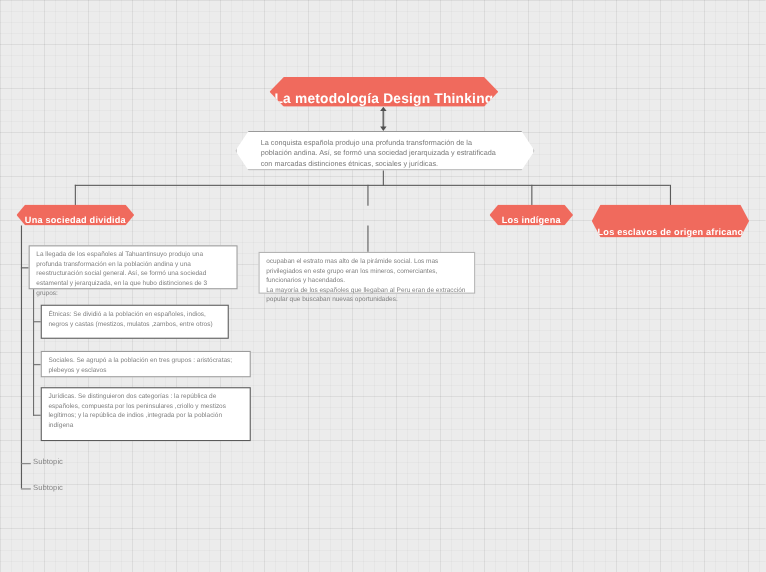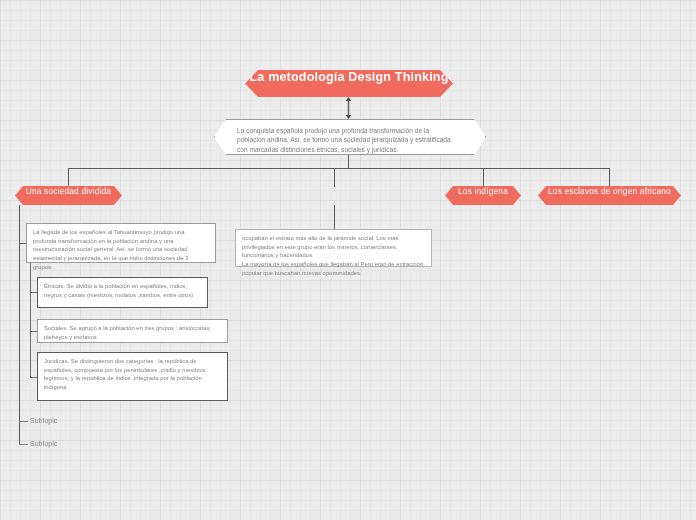--- a/index.html
+++ b/index.html
@@ -25,35 +25,35 @@
     width: 696px;
     height: 520px;
   }
 
   
   .hexnode {
     position: absolute;
     background: #F06A5D;
     color: #ffffff;
     display: flex;
-    align-items: flex-start;
+    align-items: flex-end;
     justify-content: center;
     text-align: center;
     white-space: nowrap;
     clip-path: polygon(8px 0, calc(100% - 8px) 0, 100% 50%, calc(100% - 8px) 100%, 8px 100%, 0 50%);
     letter-spacing: 0.2px;
   }
   .hexnode.root {
     font-size: 12.5px;
     font-weight: bold;
     clip-path: polygon(13px 0, calc(100% - 13px) 0, 100% 50%, calc(100% - 13px) 100%, 13px 100%, 0 50%);
   }
   .hexnode.topic {
     font-size: 8.3px;
-    font-weight: normal;
+    font-weight: bold;
   }
 
   
   .hexoutline {
     position: absolute;
     background: #ffffff;
     border: 1px solid #9a9a9a;
     color: #7a7a7a;
     font-size: 6.6px;
     line-height: 1.42;
@@ -134,21 +134,21 @@
 
   <div class="hexnode topic" style="left:15px; top:186px; width:107px; height:19px;">
     <span>Una sociedad dividida</span>
   </div>
 
 
   <div class="hexnode topic" style="left:445px; top:186px; width:76px; height:19px;">
     <span>Los indígena</span>
   </div>
 
-  <div class="hexnode topic" style="left:538px; top:186px; width:143px; height:19px;">
+  <div class="hexnode topic" style="left:538px; top:186px; width:143px; height:30px;">
     <span>Los esclavos de origen africano</span>
   </div>
 
   <div class="vline" style="left:19px; top:205px; height:239px;"></div>
 
   <div class="hline" style="left:19px; top:243px; width:9px;"></div>
 
   <div class="hline light" style="left:19px; top:421px; width:9px;"></div>
 
   <div class="hline light" style="left:19px; top:444px; width:9px;"></div>

